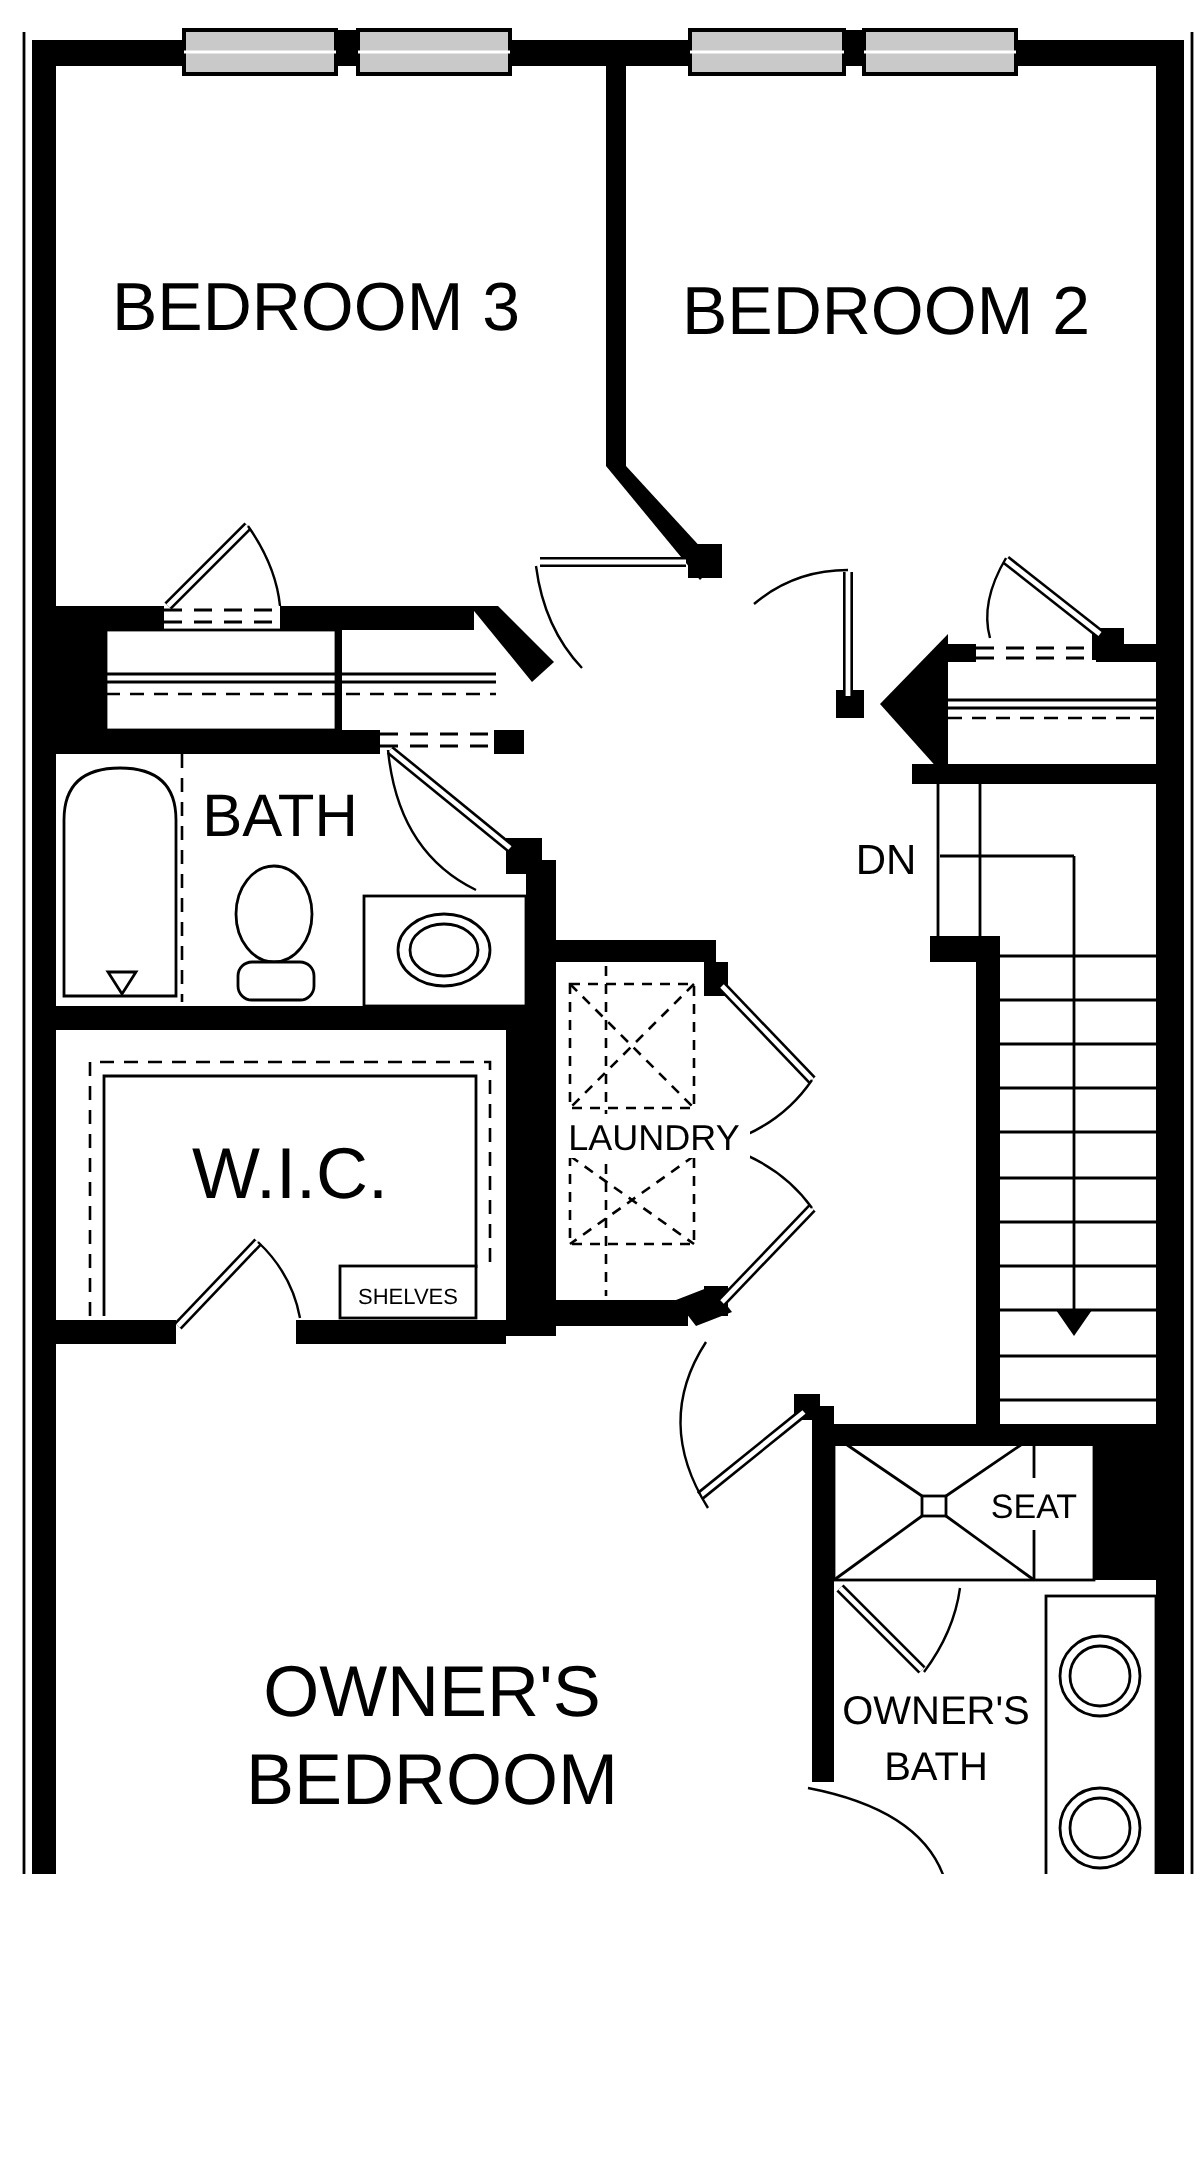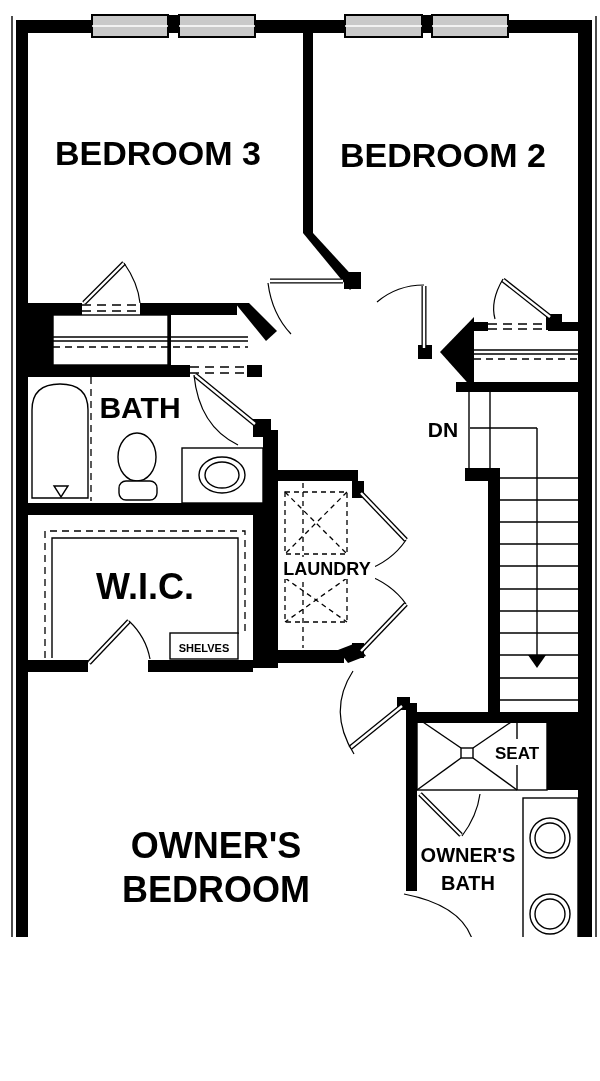--- a/index.html
+++ b/index.html
@@ -1,16 +1,16 @@
 <!DOCTYPE html>
 <html><head>
 <meta charset="utf-8">
 <style>
   html,body{margin:0;padding:0;background:#ffffff;}
-  .stage{position:relative;width:600px;height:937px;background:#eab308;overflow:hidden;font-weight:bold;}
+  .stage{position:relative;width:600px;height:937px;background:#eab308;overflow:hidden;}
   svg{display:block;}
   .wall{fill:#000;stroke:none;}
   .thin{stroke:#000;stroke-width:1.4;fill:none;}
   .fix{stroke:#000;stroke-width:1.4;fill:#fff;}
   .fill-w{fill:#fff;stroke:none;}
   .dash{stroke:#000;stroke-width:1.3;fill:none;stroke-dasharray:7 5;}
   .dash2{stroke:#000;stroke-width:1.3;fill:none;stroke-dasharray:5 4;}
   .open-dash{stroke:#000;stroke-width:1.4;fill:none;stroke-dasharray:9 6;}
   .leafO{stroke:#000;stroke-width:5;fill:none;}
   .leafI{stroke:#fff;stroke-width:2.4;fill:none;}

